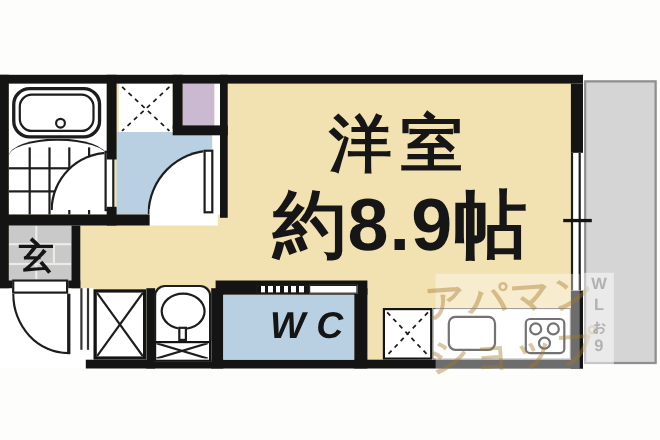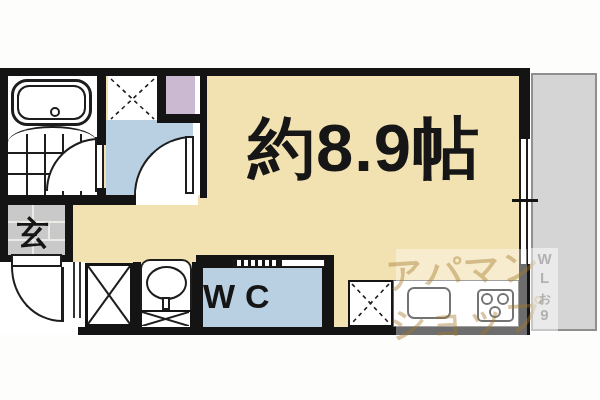--- a/index.html
+++ b/index.html
@@ -112,21 +112,21 @@
   <div class="a" style="left:146px;top:266px;width:41px;height:34px;border:2.5px solid var(--line);border-radius:50%;background:#fff;"></div>
   <div class="a" style="left:162px;top:297px;width:8px;height:13px;border:2px solid var(--line);background:#fff;"></div>
   <div class="a white" style="left:140px;top:310px;width:52px;height:19px;border:2.5px solid var(--wall);">
     <svg width="47" height="14" viewBox="0 0 47 14">
       <line x1="0" y1="0" x2="47" y2="14" stroke="#1d1d1d" stroke-width="2"></line>
       <line x1="47" y1="0" x2="0" y2="14" stroke="#1d1d1d" stroke-width="2"></line>
     </svg>
   </div>
 
   <div class="a" style="left:203px;top:268px;width:119px;height:59px;background:var(--wet);">
-    <div class="a label" style="left:0;top:9px;width:119px;text-align:left;font-size:34px;letter-spacing:10px;">WC</div>
+    <div class="a label" style="left:0;top:9px;width:119px;text-align:right;font-size:34px;letter-spacing:10px;font-style:italic;">WC</div>
   </div>
   <div class="a" style="left:233px;top:259px;width:47px;height:8px;border:1px solid var(--line);background:repeating-linear-gradient(90deg,#141414 0 3px,#ffffff 3px 7px);"></div>
   <div class="a" style="left:281px;top:259px;width:44px;height:8px;border:1px solid var(--line);background:#fff;"></div>
 
   <div class="a white" style="left:348px;top:280px;width:45px;height:47px;border:2px solid var(--wall);">
     <svg width="41" height="43" viewBox="0 0 41 43">
       <line x1="2" y1="2" x2="39" y2="41" stroke="#1d1d1d" stroke-width="1.6" stroke-dasharray="4 4"></line>
       <line x1="39" y1="2" x2="2" y2="41" stroke="#1d1d1d" stroke-width="1.6" stroke-dasharray="4 4"></line>
     </svg>
   </div>
@@ -136,20 +136,21 @@
   <div class="a" style="left:481px;top:293px;width:12px;height:12px;border:2px solid var(--line);border-radius:50%;"></div>
   <div class="a" style="left:497px;top:293px;width:12px;height:12px;border:2px solid var(--line);border-radius:50%;"></div>
   <div class="a" style="left:489px;top:306px;width:12px;height:12px;border:2px solid var(--line);border-radius:50%;"></div>
 
   <div class="a white" style="left:519px;top:139px;width:11px;height:125px;"></div>
   <div class="a thinline" style="left:519px;top:139px;width:2px;height:125px;"></div>
   <div class="a thinline" style="left:526px;top:139px;width:2px;height:125px;"></div>
   <div class="a wall" style="left:512px;top:199px;width:26px;height:3px;"></div>
 
   <div class="a room-label" style="left:204px;top:103px;">
+    <div class="l1">洋室</div>
     <div class="l2">約8.9帖</div>
   </div>
 
   <div class="a" style="left:396px;top:249px;width:131px;height:86px;background:rgba(255,255,255,0.38);"></div>
   <div class="a wm-text" style="left:388px;top:247px;width:144px;">
     <div>アパマン</div>
     <div>ショップ</div>
   </div>
   <div class="a" style="left:531px;top:248px;width:27px;height:85px;background:rgba(255,255,255,0.5);"></div>
   <div class="a wm-side" style="left:531px;top:250px;width:27px;">

